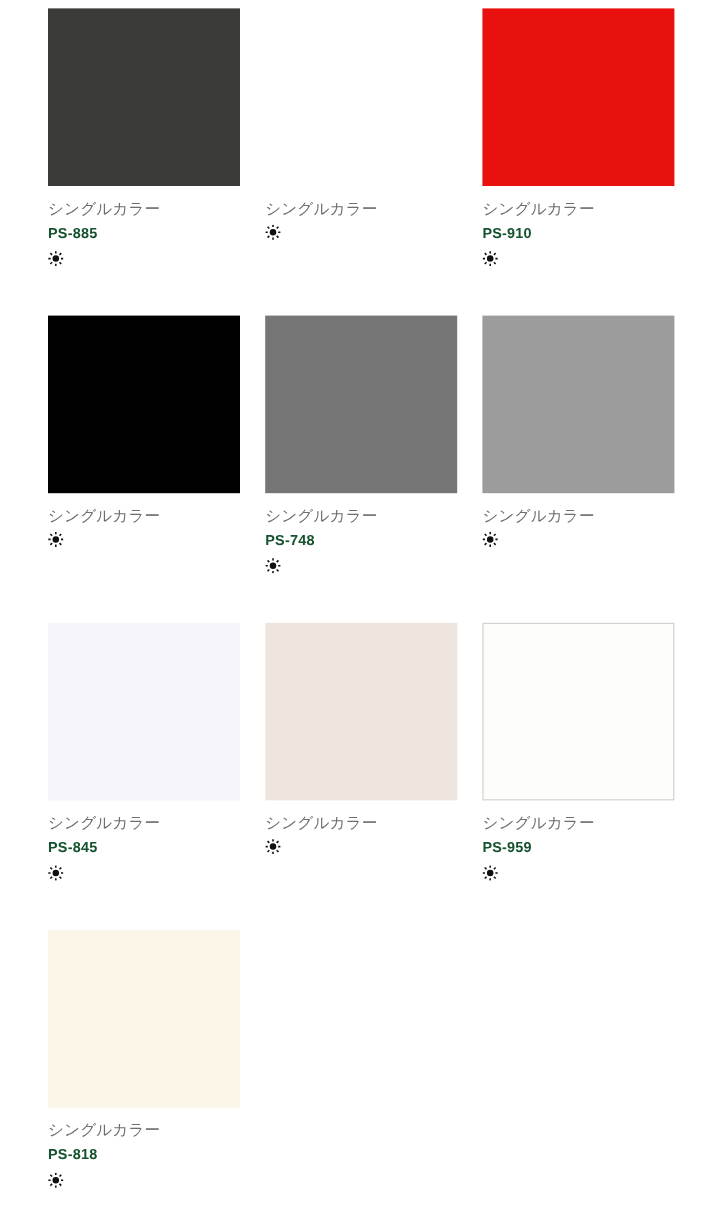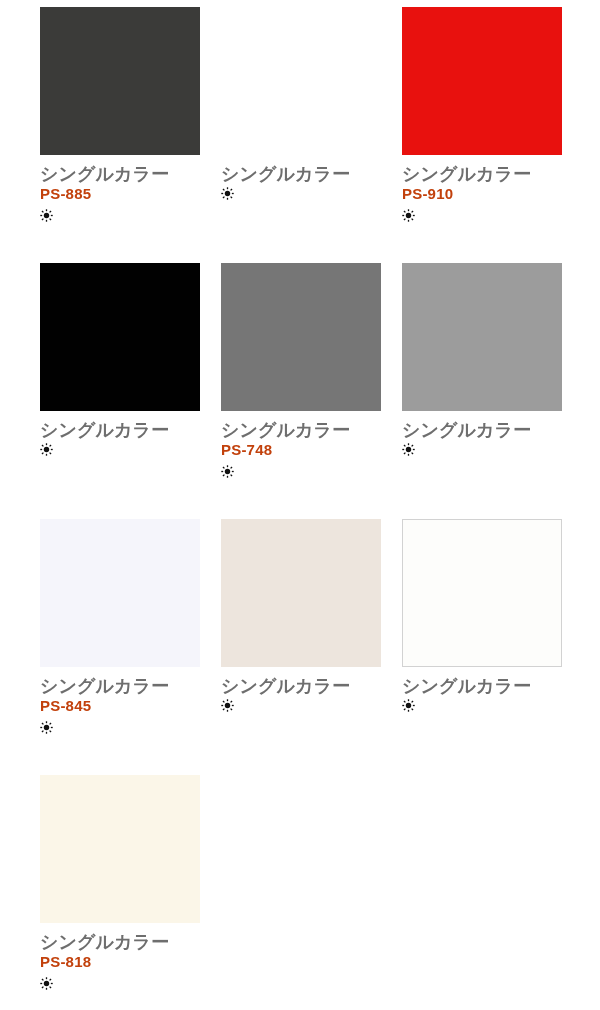--- a/index.html
+++ b/index.html
@@ -41,32 +41,32 @@
 
   .swatch-chip.has-border {
     border: 1px solid #d2d2d2;
   }
 
   .swatch-meta {
     padding-top: 11px;
   }
 
   .swatch-kind {
-    font-size: 18px;
+    font-size: 13px;
     line-height: 16px;
     color: #6e6e6e;
-    font-weight: 700;
+    font-weight: 400;
     letter-spacing: 0.1px;
     white-space: nowrap;
   }
 
   .swatch-code {
-    font-size: 15px;
+    font-size: 12px;
     line-height: 20px;
-    color: #c2410c;
+    color: #14532d;
     font-weight: bold;
     letter-spacing: 0.2px;
     margin-top: 2px;
     white-space: nowrap;
   }
 
   .swatch-icon-row {
     margin-top: 3px;
     height: 16px;
     display: flex;
@@ -236,20 +236,21 @@
             <line x1="20.4" y1="3.6" x2="17.7" y2="6.3" stroke="#111111" stroke-width="2.4" stroke-linecap="butt"></line>
             <line x1="6.3" y1="17.7" x2="3.6" y2="20.4" stroke="#111111" stroke-width="2.4" stroke-linecap="butt"></line>
           </svg>
         </div>
       </div>
     </div>
     <div class="swatch-card">
       <div class="swatch-chip has-border" style="background-color: rgb(253, 253, 251);"></div>
       <div class="swatch-meta">
         <div class="swatch-kind">シングルカラー</div>
+        <div class="swatch-code">PS-959</div>
         <div class="swatch-icon-row">
           <svg viewBox="0 0 24 24" class="sun-icon">
             <circle cx="12" cy="12" r="5" fill="#111111"></circle>
             <line x1="12" y1="0.5" x2="12" y2="4" stroke="#111111" stroke-width="2.4" stroke-linecap="butt"></line>
             <line x1="12" y1="20" x2="12" y2="23.5" stroke="#111111" stroke-width="2.4" stroke-linecap="butt"></line>
             <line x1="0.5" y1="12" x2="4" y2="12" stroke="#111111" stroke-width="2.4" stroke-linecap="butt"></line>
             <line x1="20" y1="12" x2="23.5" y2="12" stroke="#111111" stroke-width="2.4" stroke-linecap="butt"></line>
             <line x1="3.6" y1="3.6" x2="6.3" y2="6.3" stroke="#111111" stroke-width="2.4" stroke-linecap="butt"></line>
             <line x1="17.7" y1="17.7" x2="20.4" y2="20.4" stroke="#111111" stroke-width="2.4" stroke-linecap="butt"></line>
             <line x1="20.4" y1="3.6" x2="17.7" y2="6.3" stroke="#111111" stroke-width="2.4" stroke-linecap="butt"></line>

